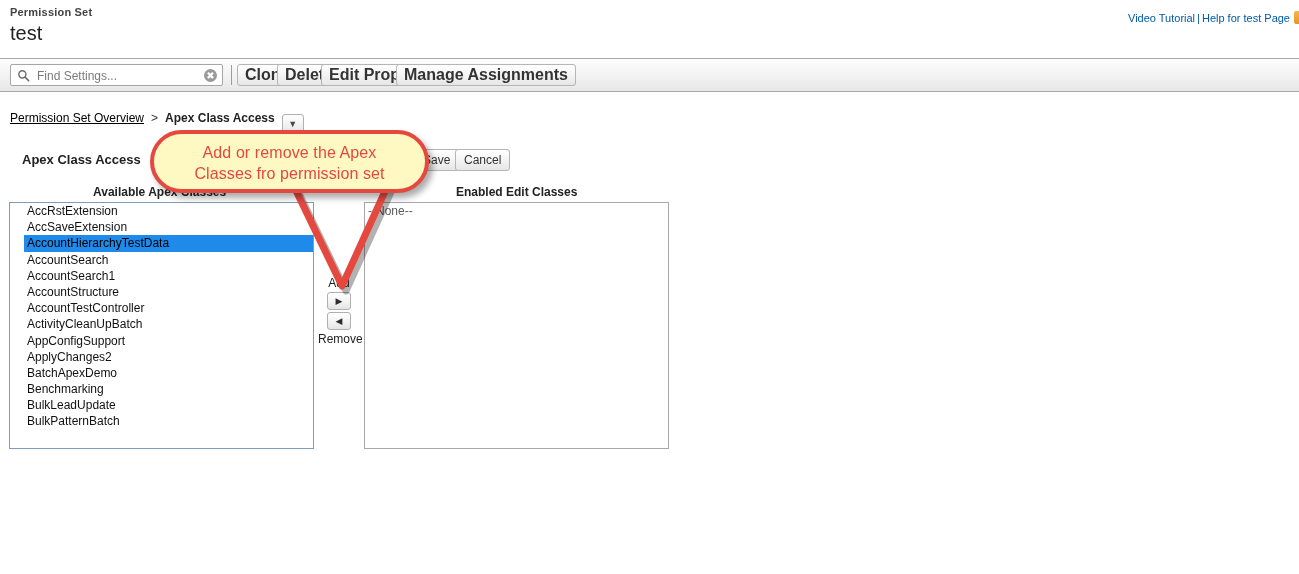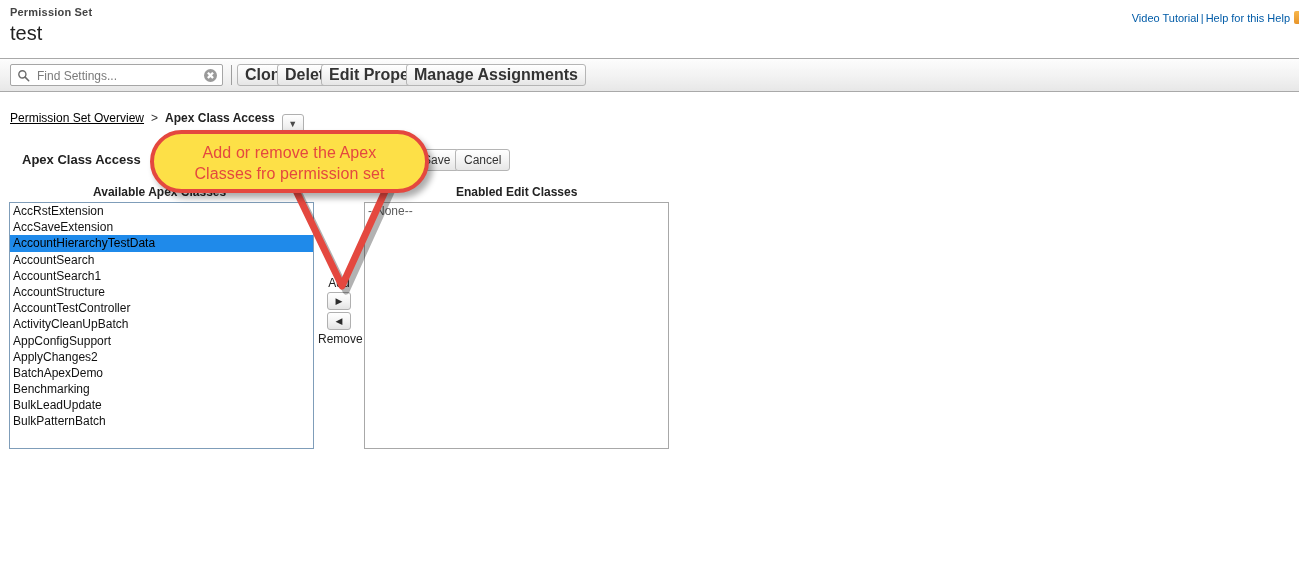--- a/index.html
+++ b/index.html
@@ -127,21 +127,21 @@
     font-weight: bold;
     color: #333333;
     line-height: 20px;
     box-sizing: border-box;
     cursor: pointer;
     white-space: nowrap;
   }
   #btn-clone  { left: 237px; }
   #btn-delete { left: 277px; }
   #btn-edit-properties { left: 321px; }
-  #btn-manage-assignments { left: 406px; }
+  #btn-manage-assignments { left: 396px; }
 
   
   #breadcrumb {
     position: absolute;
     left: 10px; top: 111px;
     font-size: 12px;
     white-space: nowrap;
   }
   #breadcrumb-link {
     color: #000000;
@@ -219,20 +219,21 @@
     white-space: nowrap;
   }
   #available-listbox {
     position: absolute;
     left: 9px; top: 202px;
     width: 305px; height: 247px;
     background: #ffffff;
     border: 1px solid #7f9db9;
     box-sizing: border-box;
     overflow: hidden;
+    padding-left: 14px;
   }
   .list-option {
     font-size: 12px;
     line-height: 16.2px;
     height: 16.2px;
     padding-left: 3px;
     color: #111111;
     white-space: nowrap;
     cursor: pointer;
   }
@@ -281,21 +282,21 @@
     text-align: center;
     box-sizing: border-box;
     cursor: pointer;
   }
 
   
   #callout {
     position: absolute;
     left: 150px; top: 130px;
     width: 279px; height: 63px;
-    background: #fde047;
+    background: #fef9c3;
     border: 4px solid #e4483f;
     border-radius: 32px;
     box-sizing: border-box;
     box-shadow: 4px 5px 6px rgba(0,0,0,.33);
     z-index: 20;
   }
   #callout-text {
     position: absolute;
     left: 0; top: 8px;
     width: 100%;
@@ -317,21 +318,21 @@
 <body>
 
 <div id="page-header">
 
   <div id="header-text-block">
     <div id="permission-set-eyebrow">Permission Set</div>
     <div id="page-title">test</div>
   </div>
 
   <div id="header-links">
-    <a href="#">Video Tutorial</a><span class="link-sep">|</span><a href="#">Help for this Help</a><span id="help-badge-icon"></span>
+    <a href="#">Video Tutorial</a><span class="link-sep">|</span><a href="#">Help for test Page</a><span id="help-badge-icon"></span>
   </div>
 </div>
 
 <div id="settings-toolbar">
 
   <div id="search-wrap">
     <svg id="search-icon" viewBox="0 0 16 16">
       <circle cx="6.6" cy="6.6" r="4.4" fill="none" stroke="#6b6b6b" stroke-width="1.7"></circle>
       <line x1="10" y1="10" x2="14.4" y2="14.4" stroke="#6b6b6b" stroke-width="1.9" stroke-linecap="round"></line>
     </svg>

